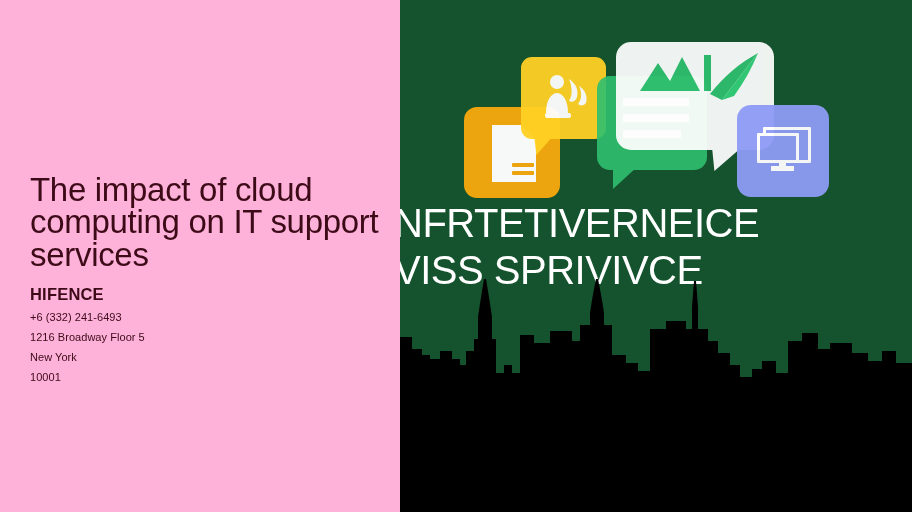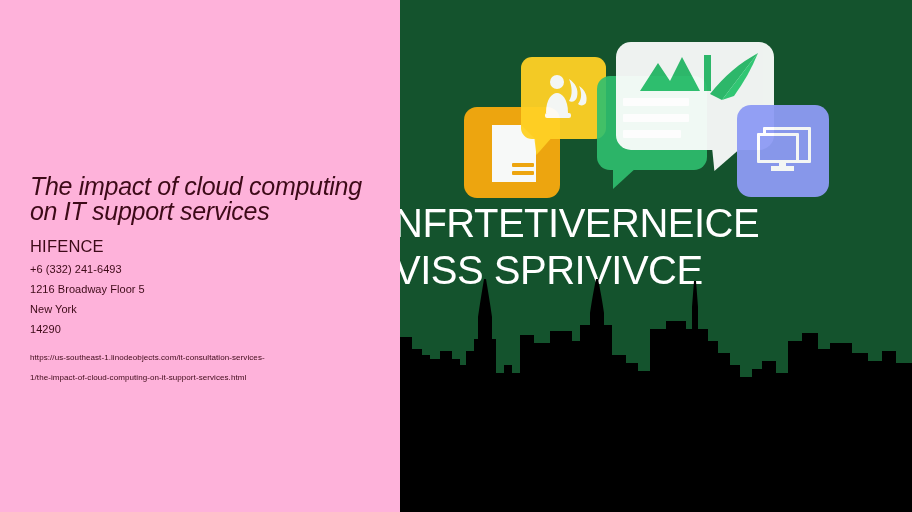--- a/index.html
+++ b/index.html
@@ -24,34 +24,33 @@
     flex:0 0 400px;
     overflow:hidden;
   }
   .left-inner {
     position:absolute;
     left:30px;
     top:174px;
     width:360px;
   }
   .article-title {
-    font-size:25px;
+    font-size:33px;
     line-height:0.98;
     font-weight:400;
     color:#3d0a18;
     letter-spacing:-0.3px;
     width:355px;
     word-wrap:break-word;
-    font-style:italic;
   }
   .brand-name {
     margin-top:13px;
     font-size:16.5px;
     line-height:1.25;
-    font-weight:400;
+    font-weight:700;
     color:#3d0a18;
     letter-spacing:0.2px;
   }
   .contact-line {
     font-size:11px;
     line-height:1.82;
     color:#3d0a18;
     letter-spacing:0.05px;
   }
   .contact-block { margin-top:2px; }
@@ -232,27 +231,23 @@
     <div class="left-inner">
 
       <div class="article-title">The impact of cloud computing on IT support services</div>
 
       <div class="brand-name">HIFENCE</div>
 
       <div class="contact-block">
         <div class="contact-line">+6 (332) 241-6493</div>
         <div class="contact-line">1216 Broadway Floor 5</div>
         <div class="contact-line">New York</div>
-        <div class="contact-line">14290</div>
-      </div>
-
-      <div class="url-block">
-        <div class="url-line">https://us-southeast-1.linodeobjects.com/it-consultation-services-</div>
-        <div class="url-line">1/the-impact-of-cloud-computing-on-it-support-services.html</div>
-      </div>
+        <div class="contact-line">10001</div>
+      </div>
+
 
     </div>
   </div>
 
   <div class="right-panel">
 
     <div class="icon-cluster">
 
       <div class="icon-card sq-orange">
         <div class="doc-white"></div>

